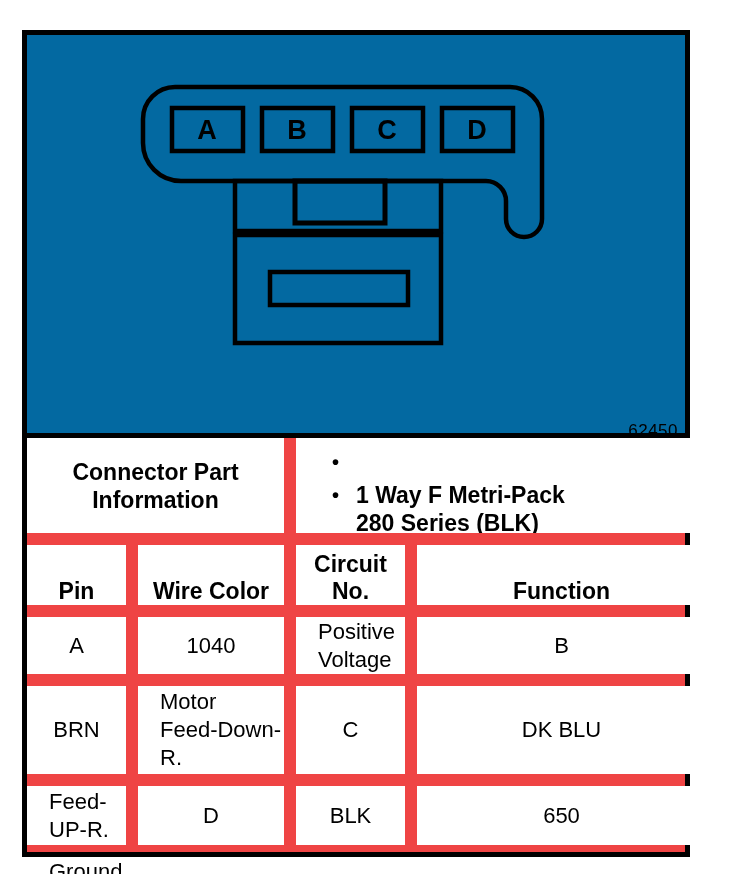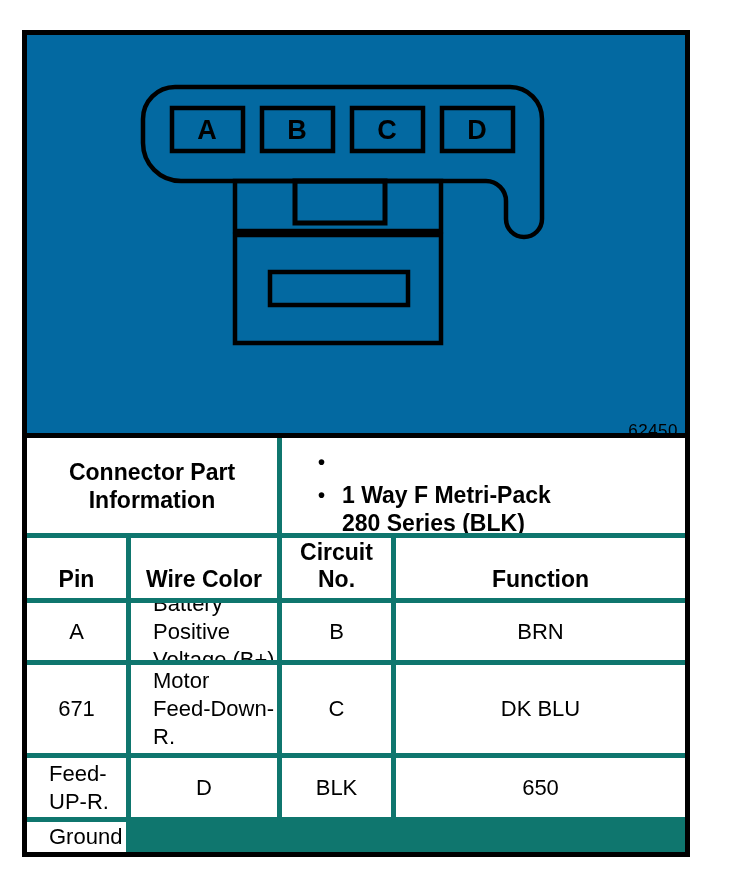--- a/index.html
+++ b/index.html
@@ -63,40 +63,39 @@
 
   
   .pin-table {
     position: absolute;
     left: 22px;
     top: 433px;
     width: 668px;
     height: 424px;
     box-sizing: border-box;
     border: 5px solid #000000;
-    background: #0f766e;
+    background: #ef4444;
     display: grid;
     grid-template-columns: 99px 146px 109px 289px;
     grid-template-rows: 95px 60px 57px 88px 59px 30px;
-    gap: 5px;
+    gap: 12px;
   }
   .cell {
     background: #ffffff;
     display: flex;
     align-items: center;
     justify-content: center;
     font-size: 22px;
     line-height: 28px;
     overflow: hidden;
   }
   .cell.span2 { grid-column: span 2; }
   .cell.center-text { text-align: center; white-space: pre-line; }
   .cell.header {
     align-items: flex-end;
-    padding-bottom: 5px;
     box-sizing: border-box;
     font-weight: bold;
     font-size: 23px;
     line-height: 27px;
   }
   .cell.func {
     justify-content: flex-start;
     text-align: left;
     padding-left: 22px;
     box-sizing: border-box;
@@ -172,26 +171,26 @@
       </div>
     </div>
 
     <div class="cell header">Pin</div>
     <div class="cell header">Wire Color</div>
     <div class="cell header center-text">Circuit
 No.</div>
     <div class="cell header">Function</div>
 
     <div class="cell">A</div>
+    <div class="cell">1040</div>
     <div class="cell func">Battery Positive
 Voltage (B+)</div>
 
     <div class="cell">B</div>
     <div class="cell">BRN</div>
-    <div class="cell">671</div>
     <div class="cell func">Window Motor
 Feed-Down-R.
 Rear Door</div>
 
     <div class="cell">C</div>
     <div class="cell">DK BLU</div>
     <div class="cell func">Window Motor
 Feed-UP-R. Rear Door</div>
 
     <div class="cell">D</div>

